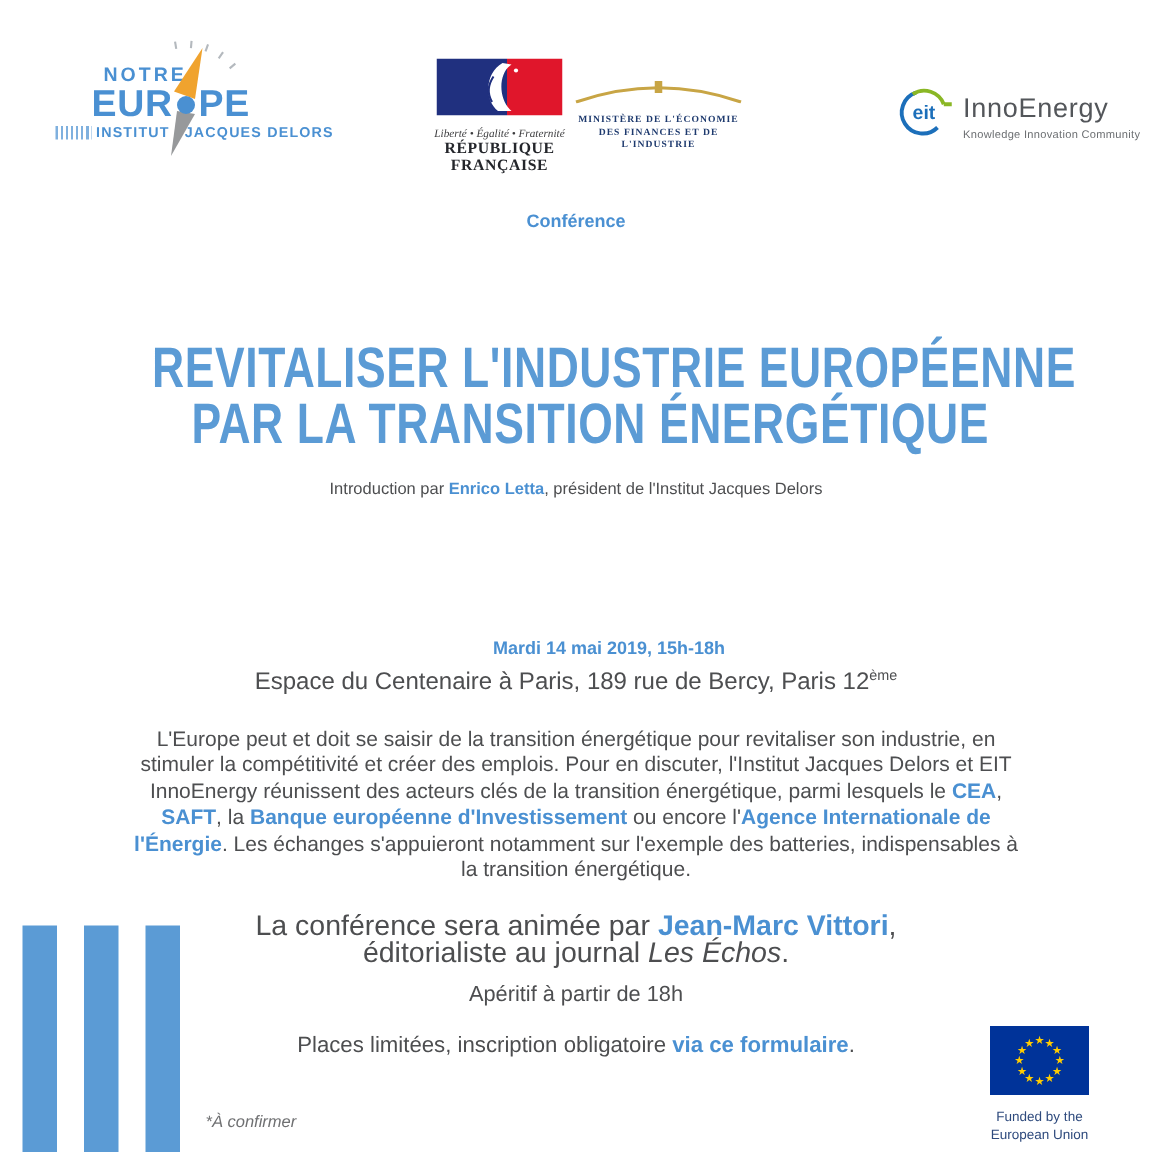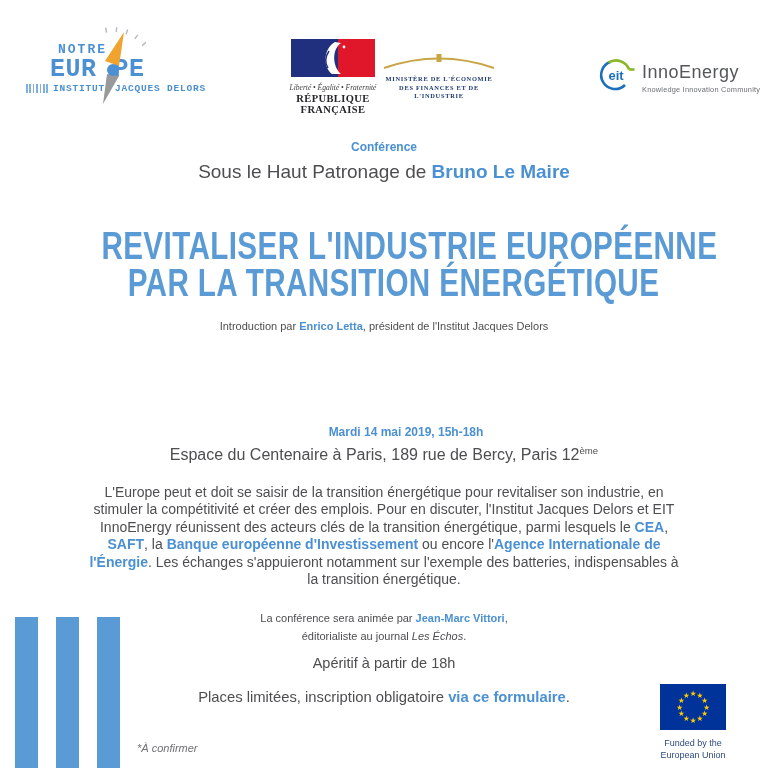--- a/index.html
+++ b/index.html
@@ -19,21 +19,21 @@
   p{margin:0;}
 
   
   .seg-normal{color:var(--text-gray);}
   .seg-highlight{color:var(--accent-blue);font-weight:700;}
   .seg-link{color:var(--accent-blue);font-weight:700;cursor:pointer;margin-top:40px;}
   .seg-sup{font-size:0.6em;vertical-align:super;}
   .seg-italic{font-style:italic;}
 
   
-  .ijd-logo{left:26px;top:42px;width:150px;height:70px;font-family:Liberation Mono, monospace;}
+  .ijd-logo{left:37px;top:42px;width:150px;height:70px;}
   .ijd-notre{position:absolute;left:32px;top:0;font-size:13px;font-weight:700;letter-spacing:2px;color:var(--accent-blue);}
   .ijd-big{position:absolute;left:24px;top:13px;font-size:25px;font-weight:700;color:var(--accent-blue);letter-spacing:0.5px;white-space:nowrap;}
   .ijd-big .gap{display:inline-block;width:17px;}
   .ijd-row3{position:absolute;left:0;top:41px;display:flex;align-items:center;color:var(--accent-blue);font-size:9.5px;font-weight:700;letter-spacing:0.8px;white-space:nowrap;}
   .ijd-ticks{width:24px;height:9px;margin-right:3px;background:repeating-linear-gradient(90deg,#7fb0de 0 1.6px,transparent 1.6px 3.4px);}
   .ijd-row3 .needle-gap{display:inline-block;width:10px;}
   .ijd-needle{position:absolute;left:68px;top:-18px;width:56px;height:84px;pointer-events:none;}
 
   
   .rf-logo{left:279px;top:39px;width:108px;text-align:center;}
@@ -65,21 +65,21 @@
   .conclusion-block{top:346px;font-size:15.5px;line-height:20.5px;}
 
   
   .event-date{top:425px;font-size:12px;font-weight:700;color:var(--accent-blue);padding-left:44px;}
   .event-venue{top:445px;font-size:16px;}
 
   
   .about-par{top:484px;width:592px;left:50%;transform:translateX(-50%);text-align:center;font-size:14px;line-height:17.4px;}
 
   
-  .moderator-block{top:609px;font-size:11px;line-height:18px;}
+  .moderator-block{top:609px;font-size:19px;line-height:18px;}
   .aperitif{top:655px;font-size:14.5px;}
   .registration{top:689px;font-size:14.8px;}
 
   
   .bar{position:absolute;width:23px;top:617px;height:151px;background:var(--title-blue);}
   .bar-1{left:15px;} .bar-2{left:56px;} .bar-3{left:97px;}
   .footnote{left:137px;top:742px;font-size:11px;font-style:italic;color:#6f7072;}
 
   .eu-block{left:657px;top:684px;width:72px;text-align:center;}
   .eu-caption{font-size:9px;color:#2e4a7d;line-height:1.35;margin-top:3px;}
@@ -142,21 +142,20 @@
       <line x1="32.2" y1="13.5" x2="37.5" y2="13.5" stroke="#8ab725" stroke-width="2.6"></line>
       <text x="19" y="23.5" text-anchor="middle" class="eit-circle-text">eit</text>
     </svg>
     <div class="eit-textcol">
       <div class="eit-name">InnoEnergy</div>
       <div class="eit-tagline">Knowledge Innovation Community</div>
     </div>
   </div>
 
   <p class="abs-center kicker">Conférence</p>
-  <p class="abs-center patronage"><span class="seg-normal">Sous le Haut Patronage de </span><span class="seg-highlight">Bruno Le Maire</span></p>
 
   <h1 class="abs-center main-title" style="margin:0;">
     <span class="title-line">REVITALISER L'INDUSTRIE EUROPÉENNE</span>
     <span class="title-line">PAR LA TRANSITION ÉNERGÉTIQUE</span>
   </h1>
 
   <p class="abs-center intro-line"><span class="seg-normal">Introduction par </span><span class="seg-highlight">Enrico Letta</span><span class="seg-normal">, président de l'Institut Jacques Delors</span></p>
 
   <p class="abs-center event-date">Mardi 14 mai 2019, 15h-18h</p>
   <p class="abs-center event-venue"><span class="seg-normal">Espace du Centenaire à Paris, 189 rue de Bercy, Paris 12</span><span class="seg-sup">ème</span></p>

